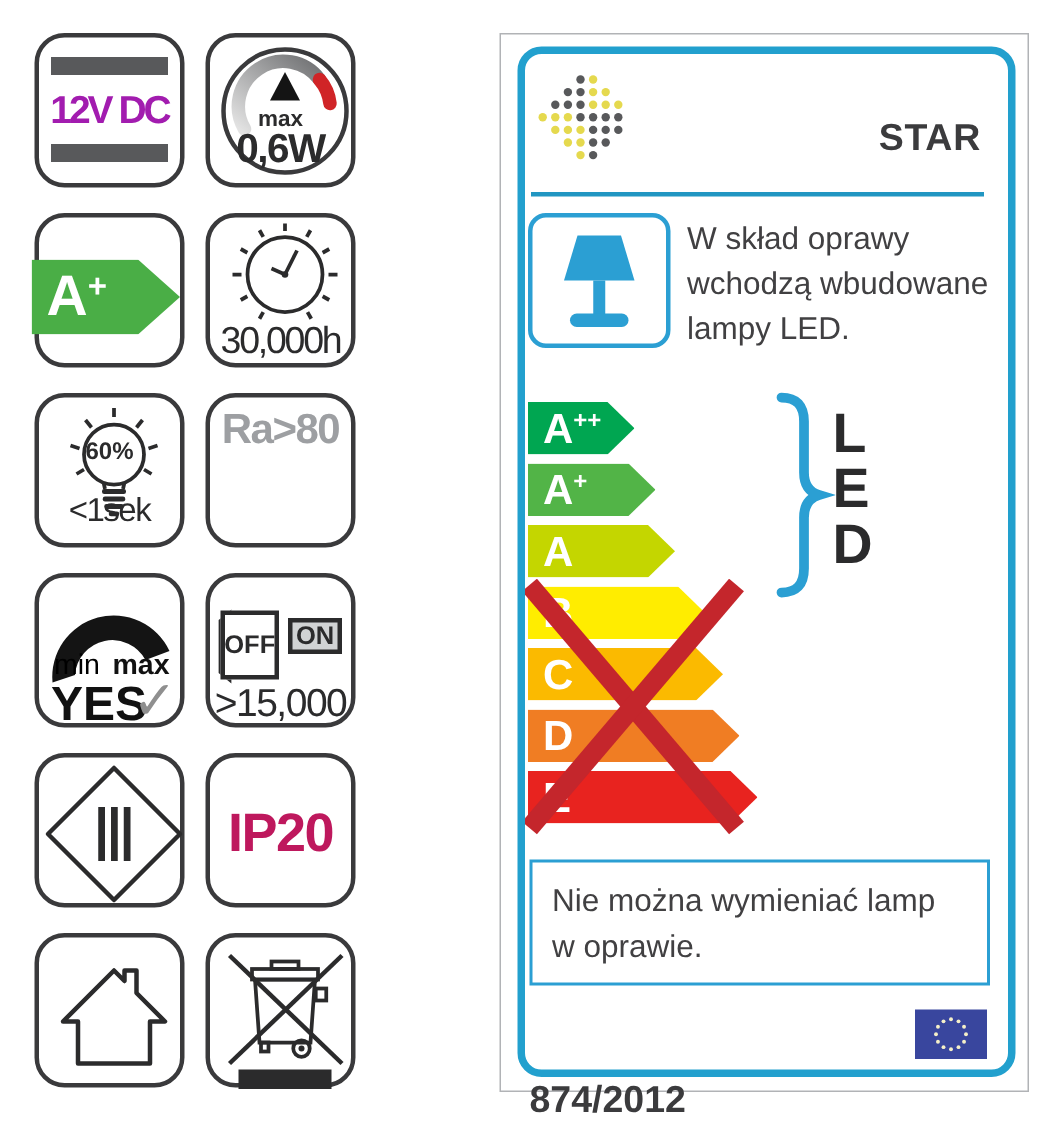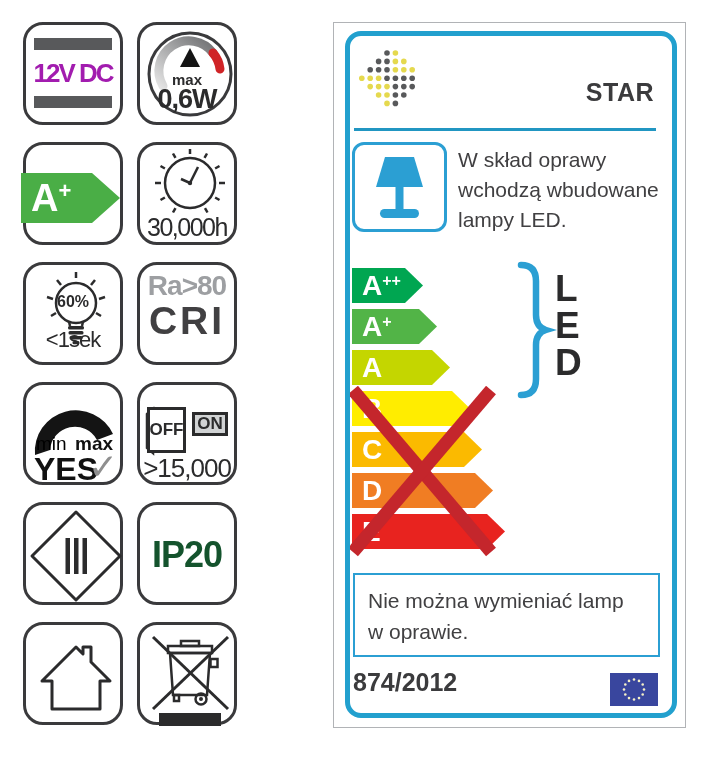--- a/index.html
+++ b/index.html
@@ -28,21 +28,21 @@
   .dim-max{position:absolute;left:49px;top:48px;font-size:19px;font-weight:bold;color:#111;}
   .dim-yes{position:absolute;left:8px;top:66px;font-size:32px;font-weight:bold;color:#111;}
   .dim-check{position:absolute;left:62px;top:61px;font-size:36px;color:#8f8f8f;}
   .sw-off{position:absolute;left:7px;top:22px;width:39px;height:46px;border:3px solid #2b2b2c;
           background:#fff;box-sizing:border-box;display:flex;align-items:center;justify-content:center;
           font-size:17px;font-weight:bold;}
   .sw-on{position:absolute;left:52px;top:27px;width:36px;height:24px;border:3px solid #2b2b2c;
          background:#d1d3d4;box-sizing:border-box;display:flex;align-items:center;justify-content:center;
          font-size:17px;font-weight:bold;}
   .sw-val{top:70px;font-size:26px;letter-spacing:-1px;}
-  .ip-val{top:32px;font-size:36px;font-weight:bold;letter-spacing:-1px;color:#14532d;}
+  .ip-val{top:32px;font-size:36px;font-weight:bold;letter-spacing:-1px;color:#be185d;}
   
   .panel{position:absolute;left:333px;top:22px;width:353px;height:706px;border:1.5px solid #b1b3b6;
          box-sizing:border-box;background:#fff;}
   .inner{position:absolute;left:11px;top:8px;width:332px;height:687px;border:5px solid #22a0ce;
          border-radius:16px;box-sizing:border-box;background:#fff;}
   .brand{position:absolute;left:73px;top:16px;line-height:29px;font-size:27px;}
   .brand .b1{font-weight:bold;color:#58595b;display:block;}
   .brand .b2{font-weight:normal;color:#939598;display:block;}
   .product{position:absolute;right:18px;top:42px;font-size:25px;font-weight:bold;color:#3b3b3d;
            letter-spacing:0.5px;}
@@ -56,21 +56,21 @@
          clip-path:polygon(0 0,calc(100% - 18px) 0,100% 50%,calc(100% - 18px) 100%,0 100%);}
   .arrow .al{font-size:28px;font-weight:bold;line-height:1;}
   .arrow .asup{font-size:16px;font-weight:bold;margin-top:-10px;}
   .brace{position:absolute;left:167px;top:223px;}
   .ledtxt{position:absolute;left:205px;top:234px;font-size:37px;font-weight:bold;line-height:37px;
           color:#2b2b2c;}
   .ledtxt span{display:block;}
   .redx{position:absolute;left:0;top:350px;pointer-events:none;}
   .notebox{position:absolute;left:3px;top:537px;width:307px;height:84px;border:2px solid #2b9fd3;
            box-sizing:border-box;padding:10px 0 0 13px;font-size:21px;line-height:31px;color:#414042;}
-  .reg{position:absolute;left:3px;top:632px;font-size:25px;font-weight:bold;color:#3b3b3d;}
+  .reg{position:absolute;left:3px;top:683px;font-size:25px;font-weight:bold;color:#3b3b3d;}
   .euflag{position:absolute;left:260px;top:637px;width:48px;height:33px;background:#39469e;}
 </style>
 </head>
 <body>
 
 <div class="stage">
 
   <div class="cell" style="left:23px;top:22px;">
     <div class="bar" style="top:13px;"></div>
     <span class="ctext volt-label">12V DC</span>
@@ -144,21 +144,20 @@
         <rect x="43.5" y="71" width="13" height="3.4" rx="1.5"></rect>
         <rect x="46.5" y="76" width="7" height="3.2" rx="1.5"></rect>
       </g>
     </svg>
     <span class="ctext pct">60%</span>
     <span class="ctext sek">&lt;1sek</span>
   </div>
 
   <div class="cell" style="left:137px;top:262px;padding-left:40px;">
     <span class="ctext cri-top">Ra&gt;80</span>
-    <span class="ctext cri-bot">CRI</span>
   </div>
 
   <div class="cell" style="left:23px;top:382px;">
     <svg width="100" height="103" viewBox="0 0 100 103">
       <path d="M 9 70 A 41 41 0 0 1 87 49 L 71 55 A 25 25 0 0 0 24 65 Z" fill="#141414"></path>
     </svg>
     <span class="dim-min">min</span>
     <span class="dim-max">max</span>
     <span class="dim-yes">YES</span>
     <span class="dim-check">✓</span>

